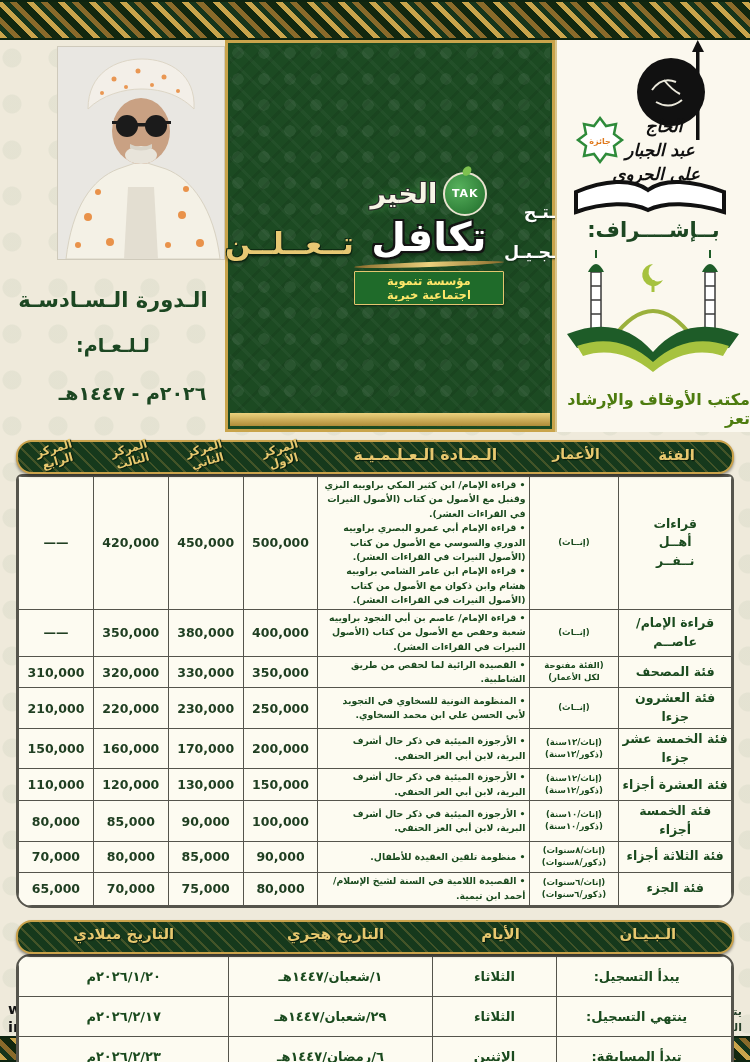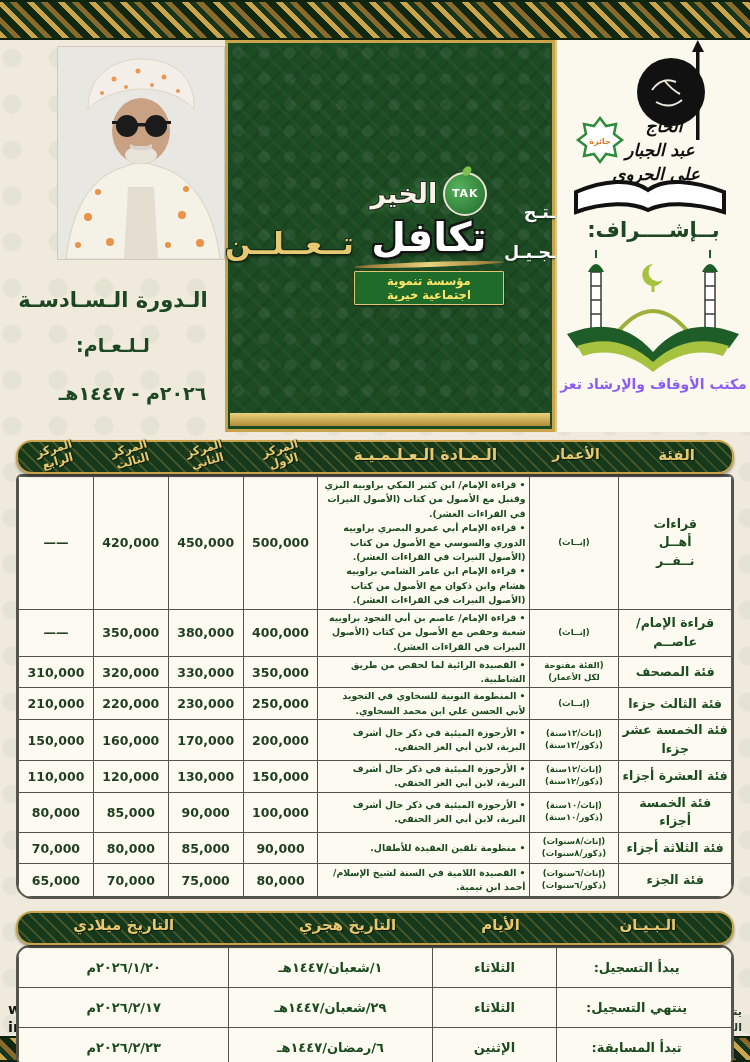--- a/index.html
+++ b/index.html
@@ -80,21 +80,21 @@
     display:flex;flex-direction:column;align-items:center;justify-content:center;direction:rtl;}
   .med-white div{color:#be185d;font-weight:bold;line-height:1.45;text-align:center;}
   .med-l1{font-size:16px;} .med-l2{font-size:15px;margin-left:16px;} .med-l3{font-size:15px;}
   .med-l4{font-size:15px;} .med-l5{font-size:15px;}
   .gold-band{position:absolute;bottom:6px;left:5px;right:5px;height:13px;
     background:linear-gradient(180deg,#ecd27e,#b08c38);}
 
   
   .supervision{color:#1c4722;font-size:21px;font-weight:bold;direction:rtl;margin-top:2px;
     letter-spacing:1px;}
-  .office-name{color:#8b5cf6;font-size:14px;font-weight:bold;direction:rtl;margin-top:4px;}
+  .office-name{color:#4d7c0f;font-size:16px;font-weight:bold;direction:rtl;margin-top:18px;}
 
   
   .main-section{margin:8px 16px 0;position:relative;}
   .tbl-head{position:relative;height:46px;z-index:3;}
   .pill{position:absolute;top:0;left:0;right:0;height:30px;border-radius:16px;
     background-color:#16391c;
     background-image:repeating-linear-gradient(45deg, rgba(201,164,75,.25) 0 2px, transparent 2px 9px);
     border:2px solid #caa24b;box-shadow:0 2px 3px rgba(0,0,0,.4);}
   .hlabel{position:absolute;transform:translateX(-50%);color:#e8c86f;font-weight:bold;
     text-shadow:1px 1px 1px #081a0b;white-space:nowrap;direction:rtl;}
@@ -117,21 +117,21 @@
   td.mat{ text-align:right;color:#1a4a1e;font-weight:bold;font-size:9.3px;line-height:1.55;white-space:pre-line;padding:2px 5px;}
   td.prize{text-align:center;color:#203f22;font-weight:bold;font-size:12.5px;direction:ltr;}
   tr.r1 td{height:100px;} tr.r2 td{height:44px;} tr.r3 td{height:25px;} tr.r4 td{height:25px;}
   tr.r5 td{height:28px;} tr.r6 td{height:28px;} tr.r7 td{height:30px;} tr.r8 td{height:28px;}
   tr.r9 td{height:30px;}
 
   
   .sched-section{margin:12px 16px 0;position:relative;}
   .hl-item{left:88%;top:5px;font-size:15px;}
   .hl-day{left:67.5%;top:5px;font-size:15px;}
-  .hl-hijri{left:44.5%;top:5px;font-size:15px;margin-left:12px;}
+  .hl-hijri{left:44.5%;top:5px;font-size:15px;}
   .hl-greg{left:15%;top:5px;font-size:15px;}
   .sched-wrap{border:2px solid #55544c;border-radius:14px;overflow:hidden;margin-top:-12px;
     background:#fdfbf1;position:relative;z-index:1;}
   table.sched{width:100%;border-collapse:collapse;direction:rtl;table-layout:fixed;}
   table.sched td{border:1px solid #55544c;height:37px;color:#1a4a1e;font-weight:bold;
     font-size:13px;text-align:center;}
   table.sched col.s-item{width:24.5%;} table.sched col.s-day{width:17.5%;}
   table.sched col.s-hijri{width:28.5%;} table.sched col.s-greg{width:29.5%;}
   td.s-item{text-align:right;padding-right:16px;}
 
@@ -355,21 +355,21 @@
           <td class="cat">فئة المصحف</td>
           <td class="ages">(الفئة مفتوحة
 لكل الأعمار)</td>
           <td class="mat">• القصيدة الرائية لما لحفص من طريق الشاطبية.</td>
           <td class="prize">350,000</td>
           <td class="prize">330,000</td>
           <td class="prize">320,000</td>
           <td class="prize">310,000</td>
         </tr>
         <tr class="r4">
-          <td class="cat">فئة الثالث جزءا</td>
+          <td class="cat">فئة العشرون جزءا</td>
           <td class="ages">(إنــاث)</td>
           <td class="mat">• المنظومة النونية للسخاوي في التجويد لأبي الحسن علي ابن محمد السخاوي.</td>
           <td class="prize">250,000</td>
           <td class="prize">230,000</td>
           <td class="prize">220,000</td>
           <td class="prize">210,000</td>
         </tr>
         <tr class="r5">
           <td class="cat">فئة الخمسة عشر جزءا</td>
           <td class="ages">(إناث/١٣سنة)

